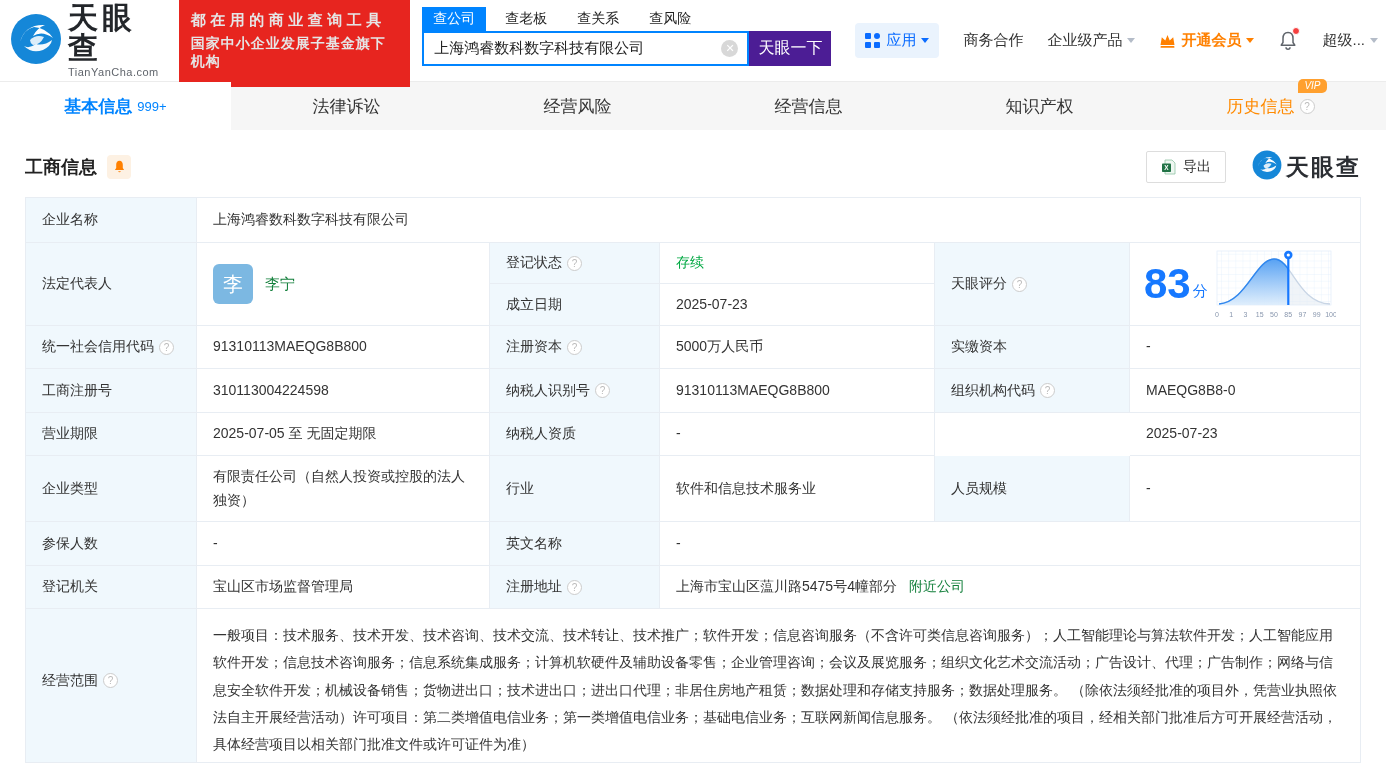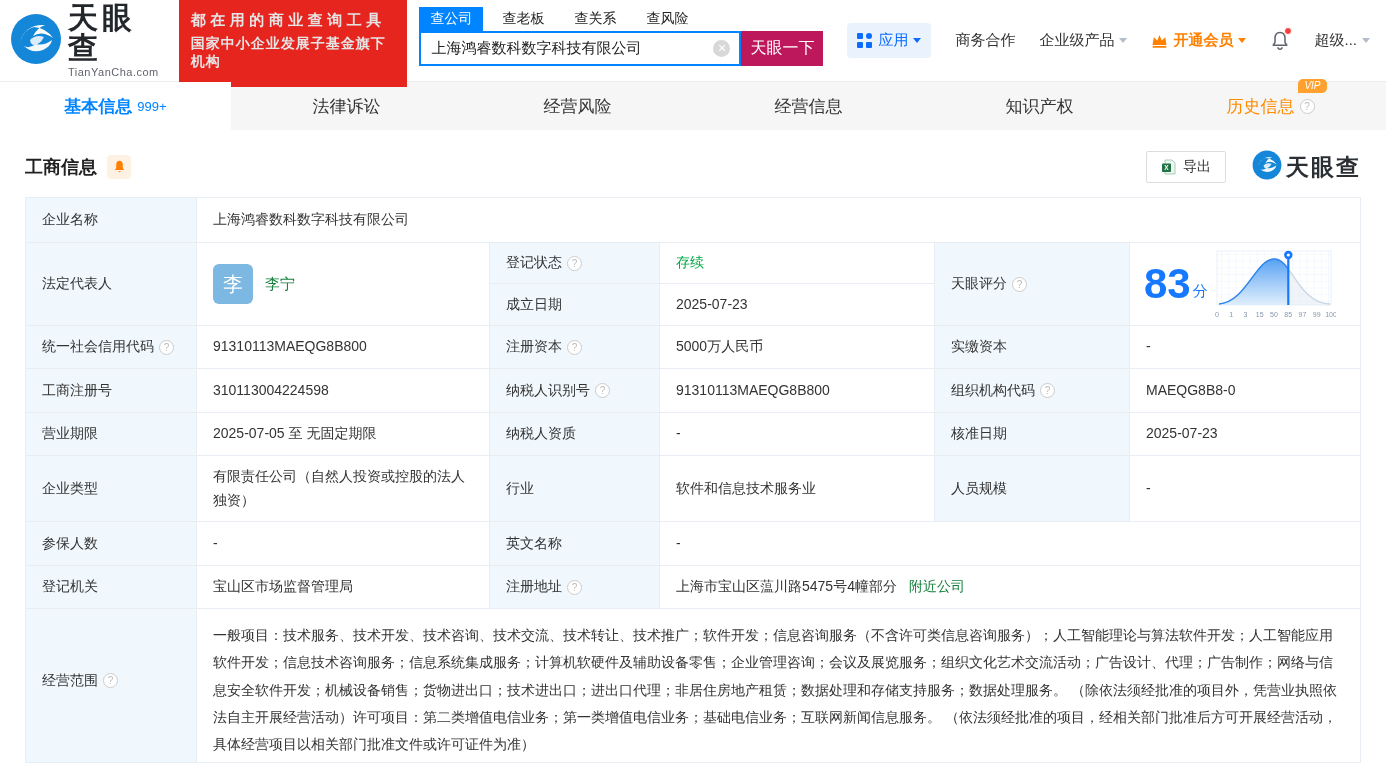--- a/index.html
+++ b/index.html
@@ -19,23 +19,23 @@
   .search-wrap { margin-left:12px; width:444px; align-self:flex-start; margin-top:7px; }
   .s-tabs { display:flex; align-items:flex-end; font-size:14px; height:24px; }
   .s-tab { padding:3px 11px; cursor:pointer; color:#222; margin-right:8px; }
   .s-tab.active { background:#0084ff; color:#fff; }
   .s-box { display:flex; height:35px; }
   .s-input-wrap { flex:1; border:2px solid #0084ff; display:flex; align-items:center; background:#fff; }
   .s-input-wrap input { flex:1; border:none; outline:none; font-size:15px; padding:0 10px; color:#222;
      font-family:"Liberation Sans","DejaVu Sans",sans-serif; }
   .s-clear { width:17px; height:17px; border-radius:50%; background:#d8d8d8; color:#fff; font-size:11px;
      display:flex; align-items:center; justify-content:center; margin-right:9px; cursor:pointer; }
-  .s-btn { width:82px; background:#be185d; color:#fff; font-size:16px; border:none; cursor:pointer; }
-
-  .nav { margin-left:auto; display:flex; align-items:center; padding-right:16px; font-size:15px; }
+  .s-btn { width:82px; background:#4c1d95; color:#fff; font-size:16px; border:none; cursor:pointer; }
+
+  .nav { margin-left:auto; display:flex; align-items:center; padding-right:8px; font-size:15px; }
   .nav-item { display:flex; align-items:center; margin-left:24px; cursor:pointer; color:#333; white-space:nowrap; }
   .apps-box { background:#eaf3fd; border-radius:4px; padding:8px 10px; color:#0b6cff; }
   .caret { width:0; height:0; border-left:4px solid transparent; border-right:4px solid transparent;
      border-top:5px solid #b4bcc8; margin-left:5px; }
   .caret.blue { border-top-color:#0b6cff; }
   .caret.orange { border-top-color:#ff8000; }
   .vip-link { color:#ff8000; font-weight:bold; }
   .bell-wrap { position:relative; }
   .red-dot { position:absolute; top:-3px; right:-2px; width:8px; height:8px; background:#f53f3f;
      border-radius:50%; border:1.5px solid #fff; }
@@ -304,21 +304,20 @@
   <div class="cell lab" style="grid-area:5/5/6/6">
     <span>组织机构代码</span>
       <span class="qmark">?</span>
   </div>
   <div class="cell last" style="grid-area:5/6/6/7">MAEQG8B8-0</div>
 
   <div class="cell lab" style="grid-area:6/1/7/2">营业期限</div>
   <div class="cell" style="grid-area:6/2/7/3">2025-07-05 至 无固定期限</div>
   <div class="cell lab" style="grid-area:6/3/7/4">纳税人资质</div>
   <div class="cell" style="grid-area:6/4/7/5">-</div>
-  <div class="cell lab" style="grid-area:6/5/7/6">核准日期</div>
   <div class="cell last" style="grid-area:6/6/7/7">2025-07-23</div>
 
   <div class="cell lab" style="grid-area:7/1/8/2">企业类型</div>
   <div class="cell" style="grid-area:7/2/8/3">有限责任公司（自然人投资或控股的法人独资）</div>
   <div class="cell lab" style="grid-area:7/3/8/4">行业</div>
   <div class="cell" style="grid-area:7/4/8/5">软件和信息技术服务业</div>
   <div class="cell lab" style="grid-area:7/5/8/6">人员规模</div>
   <div class="cell last" style="grid-area:7/6/8/7">-</div>
 
   <div class="cell lab" style="grid-area:8/1/9/2">参保人数</div>

